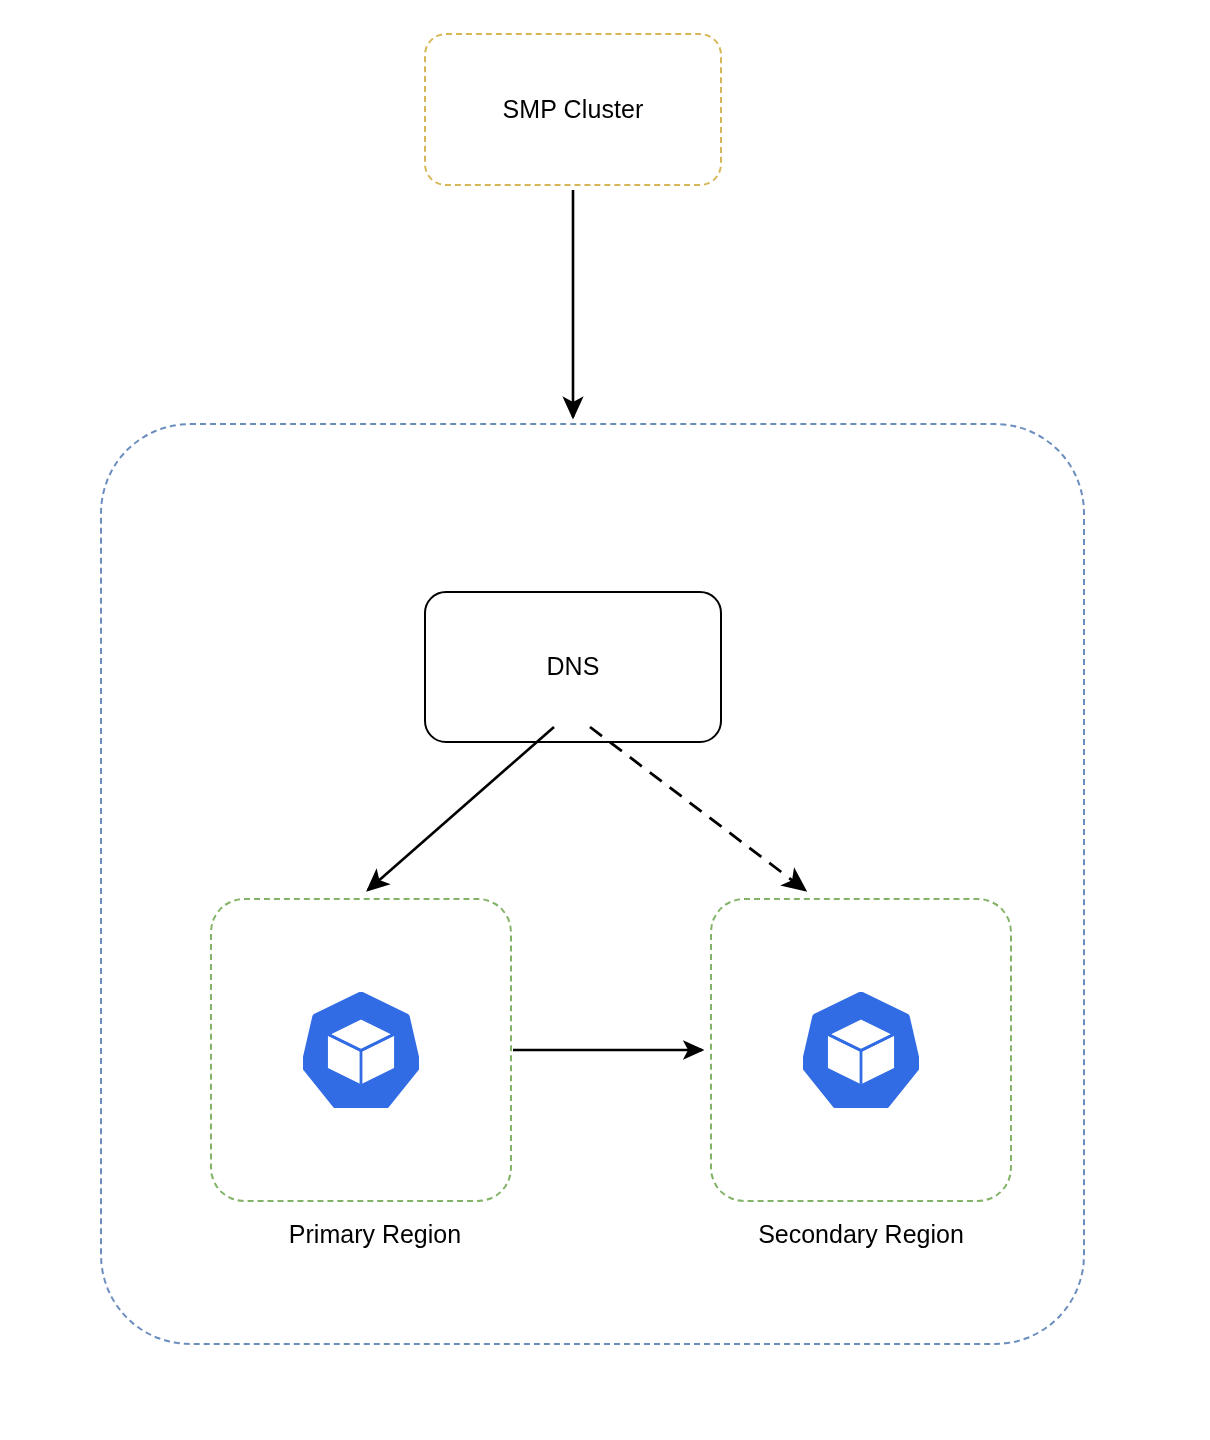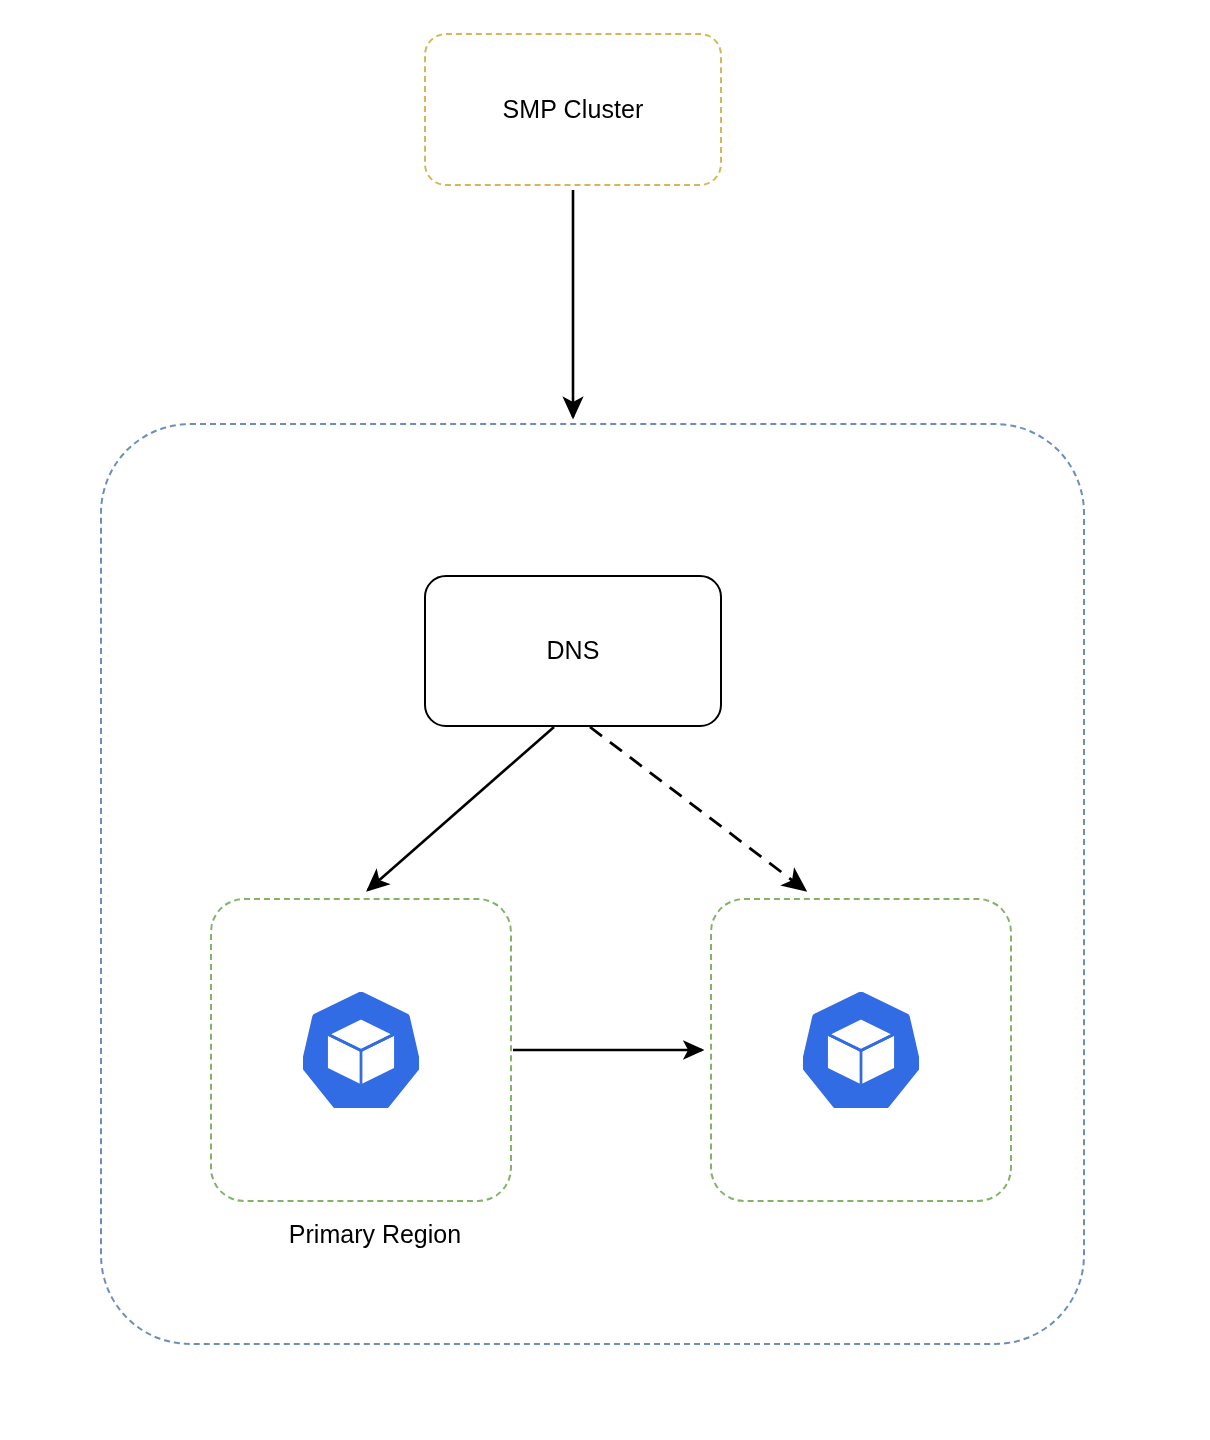--- a/index.html
+++ b/index.html
@@ -56,21 +56,21 @@
     height: 922px;
     box-sizing: border-box;
     border: 2px dashed #6c8ebf;
     border-radius: 90px;
     background: transparent;
   }
 
   
   #dns-node {
     left: 424px;
-    top: 575px;
+    top: 591px;
     width: 298px;
     height: 152px;
     border: 2px solid #000000;
     border-radius: 22px;
   }
 
   
   .region-box {
     position: absolute;
     box-sizing: border-box;
@@ -174,14 +174,15 @@
   <div class="region-box" id="secondary-region-box"></div>
 
   <svg class="k8s-logo" id="secondary-k8s-logo" viewBox="0 0 100 100" xmlns="http://www.w3.org/2000/svg">
     <path d="M50 3.2 L88.6 21.8 L98.2 63.5 L71.5 96.8 L28.5 96.8 L1.8 63.5 L11.4 21.8 Z" fill="#326ce5" stroke="#326ce5" stroke-width="7" stroke-linejoin="round"></path>
     <path d="M50 22.5 L78.5 36.5 L78.5 65.5 L50 79.5 L21.5 65.5 L21.5 36.5 Z" fill="#ffffff"></path>
     <path d="M50 22.5 L78.5 36.5 L50 50.5 L21.5 36.5 Z" fill="#ffffff" stroke="#326ce5" stroke-width="2.4" stroke-linejoin="round"></path>
     <path d="M50 50.5 L50 79.5" stroke="#326ce5" stroke-width="2.4"></path>
     <path d="M21.5 36.5 L50 50.5 L78.5 36.5" fill="none" stroke="#326ce5" stroke-width="2.4" stroke-linejoin="round"></path>
   </svg>
 
+  <div class="region-caption" id="secondary-region-caption">Secondary Region</div>
 
 </div>
 
 </body></html>

